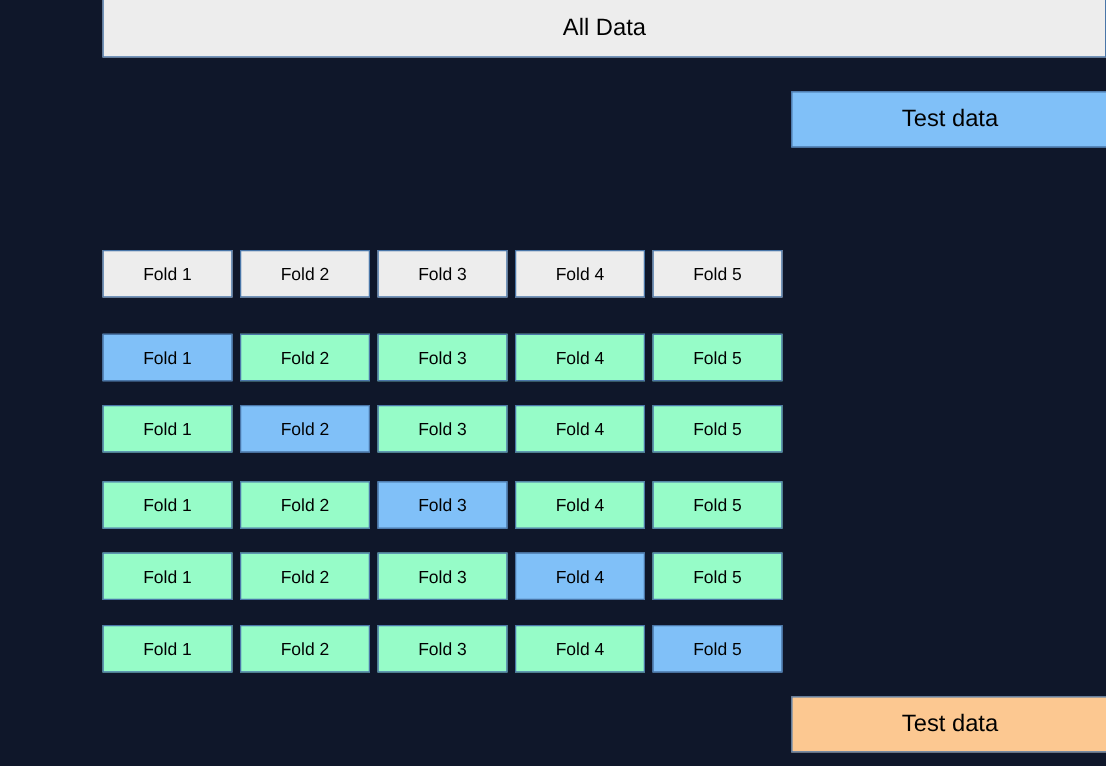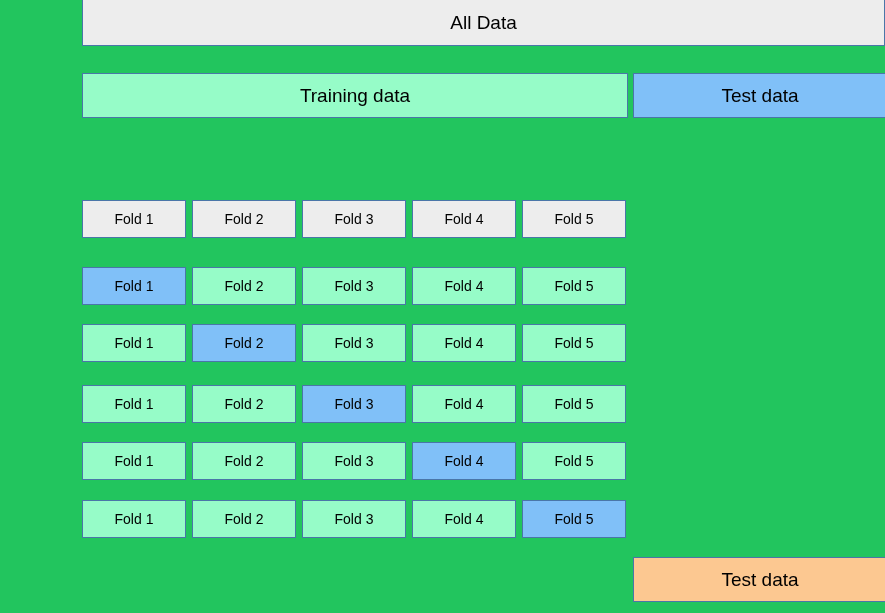--- a/index.html
+++ b/index.html
@@ -13,21 +13,21 @@
     height: 613px;
     overflow: hidden;
     font-family: "Liberation Sans", "DejaVu Sans", sans-serif;
     position: relative;
   }
 
   #diagram {
     position: relative;
     width: 885px;
     height: 613px;
-    background: #22c55e;
+    background: #0f172a;
   }
 
   .box {
     position: absolute;
     box-sizing: border-box;
     border: 1px solid #4a76a8;
     display: flex;
     align-items: center;
     justify-content: center;
     color: #000000;
@@ -83,21 +83,20 @@
   .fold-train  { background: #96fcc8; }
   .fold-valid  { background: #80c0f8; }
 </style>
 </head>
 <body>
 
 <div id="diagram">
 
   <div class="box box-all-data banner">All Data</div>
 
-  <div class="box box-training-data banner">Training data</div>
 
   <div class="box box-test-data-top banner">Test data</div>
 
   <div id="fold-grid">
       <div class="box fold fold-header" style="left: 82px; top: 200px; width: 104px; height: 38px;">Fold 1</div>
       <div class="box fold fold-header" style="left: 192px; top: 200px; width: 104px; height: 38px;">Fold 2</div>
       <div class="box fold fold-header" style="left: 302px; top: 200px; width: 104px; height: 38px;">Fold 3</div>
       <div class="box fold fold-header" style="left: 412px; top: 200px; width: 104px; height: 38px;">Fold 4</div>
       <div class="box fold fold-header" style="left: 522px; top: 200px; width: 104px; height: 38px;">Fold 5</div>
       <div class="box fold fold-valid" style="left: 82px; top: 267px; width: 104px; height: 38px;">Fold 1</div>

